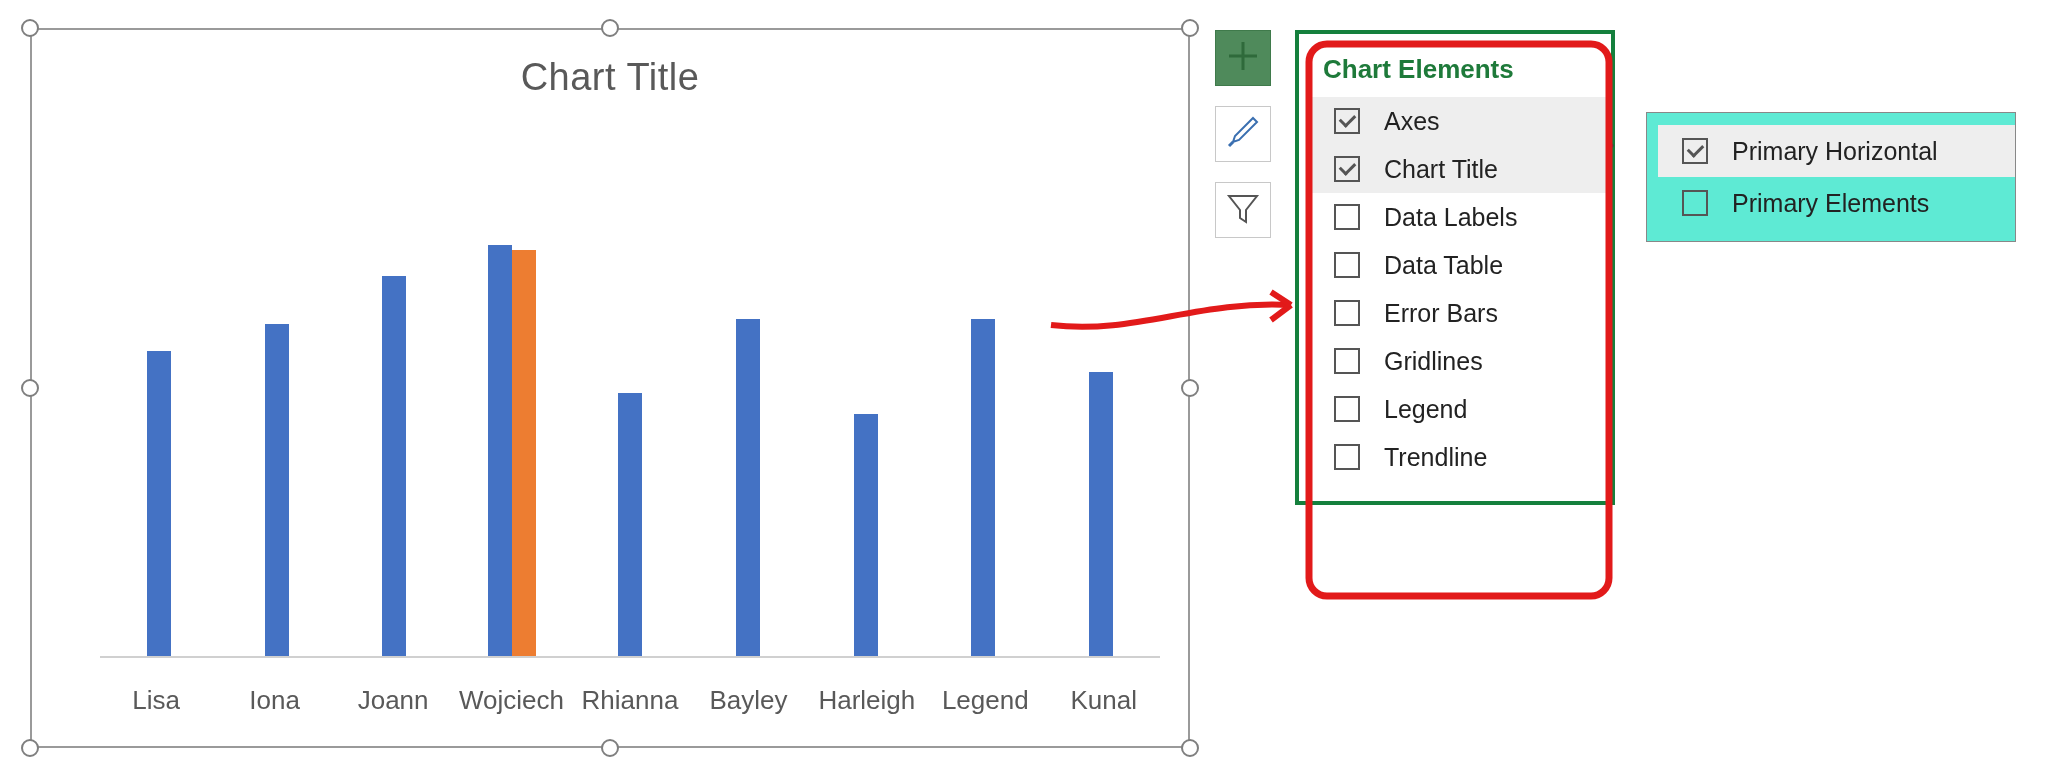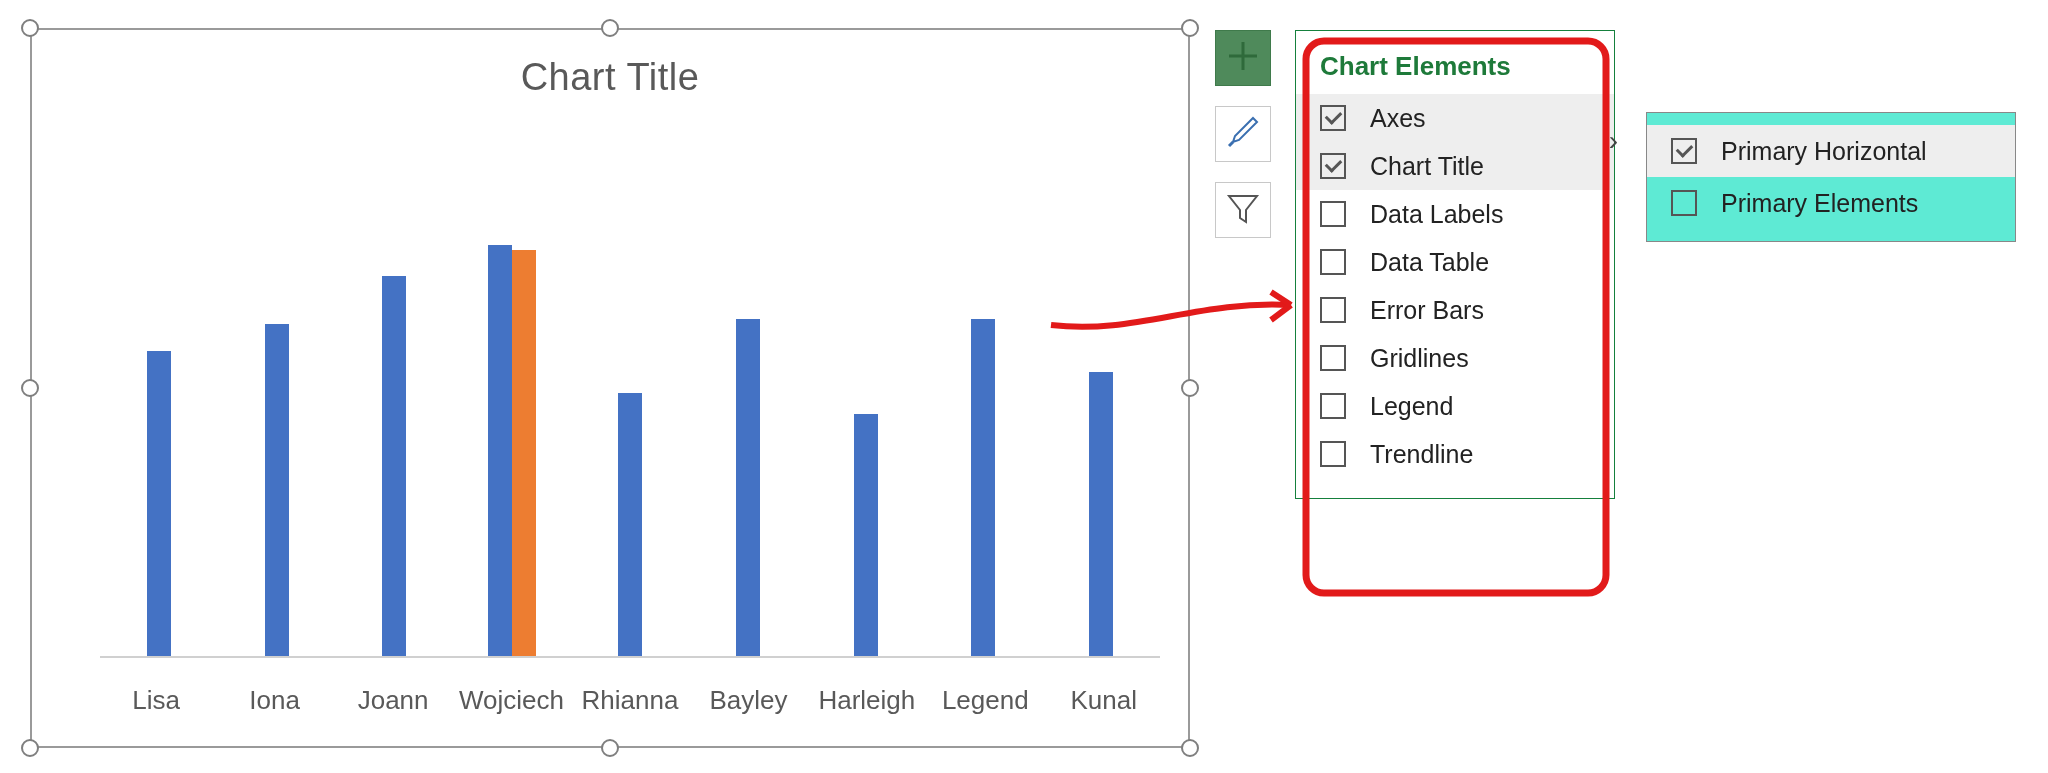--- a/index.html
+++ b/index.html
@@ -27,23 +27,23 @@
   .axis-labels span{flex:1 1 0;text-align:center;font-size:26px;color:#595959;}
 
   
   .toolbtn{position:absolute;left:1215px;width:56px;height:56px;border:1px solid #c8c8c8;background:#fff;display:flex;align-items:center;justify-content:center;box-sizing:border-box;}
   .toolbtn.elements{top:30px;background:#4f8a5b;border-color:#3f7a4b;}
   .toolbtn.elements svg line{stroke:#2f6a3b;stroke-width:3;}
   .toolbtn.styles{top:106px;}
   .toolbtn.filter{top:182px;}
 
   
-  .flyout{position:absolute;left:1295px;top:30px;width:320px;border:1px solid #15803d;background:#fff;box-sizing:border-box;padding:14px 0 20px 0;}
+  .flyout{position:absolute;left:1295px;top:30px;width:320px;border:4px solid #15803d;background:#fff;box-sizing:border-box;padding:14px 0 20px 0;}
   .flyout-title{color:#1e7a3a;font-weight:700;font-size:26px;padding:6px 24px 12px 24px;}
-  .opt{display:flex;align-items:center;height:48px;padding:0 8px 0 24px;font-size:25px;color:#222;}
+  .opt{display:flex;align-items:center;height:48px;padding:0 8px 0 24px;font-size:25px;color:#222;margin-left:11px;}
   .opt.on{background:#eeeeee;}
   .chk{width:26px;height:26px;border:2px solid #555;margin-right:24px;display:inline-flex;align-items:center;justify-content:center;box-sizing:border-box;}
   .chk.checked::after{content:"";display:block;width:12px;height:7px;border-left:3px solid #555;border-bottom:3px solid #555;transform:rotate(-45deg);margin-top:-4px;}
   .more-caret{position:absolute;right:-4px;top:94px;font-size:28px;color:#444;}
   .red-ring{position:absolute;pointer-events:none;}
 
   
   .subflyout{position:absolute;left:1646px;top:112px;width:370px;border:1px solid #888;background:#5eead4;box-sizing:border-box;padding:12px 0;}
   .subflyout .opt{height:52px;}
   .subflyout .plain{padding-left:72px;font-size:25px;color:#222;height:52px;display:flex;align-items:center;}

